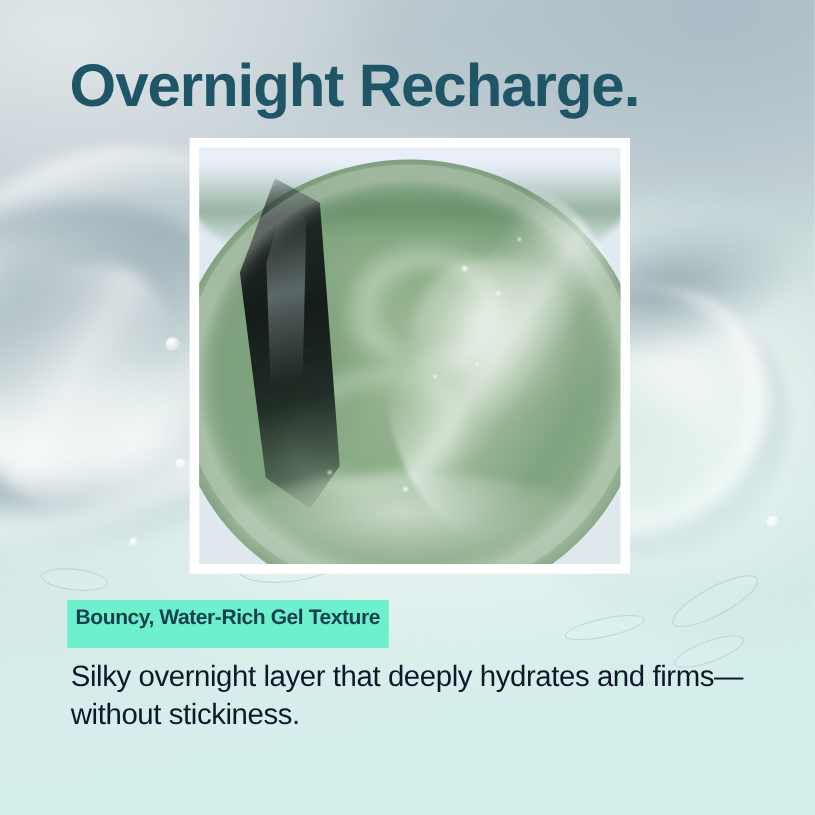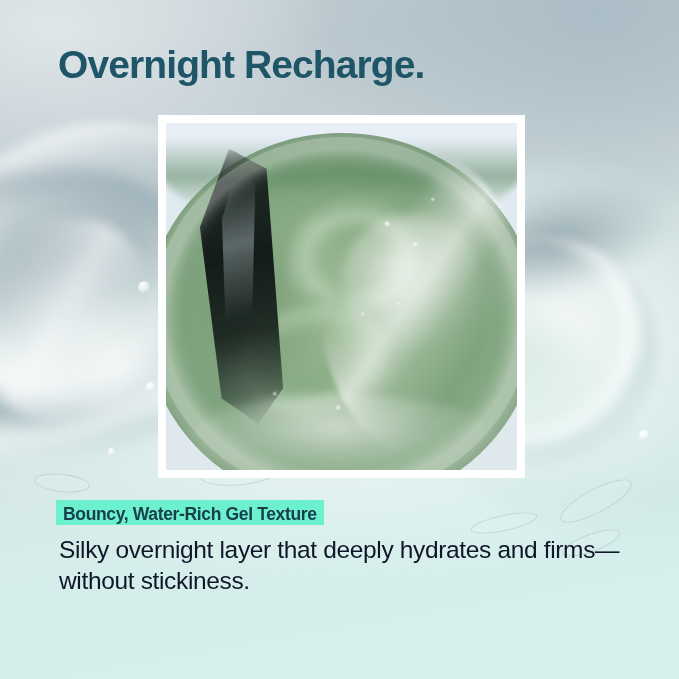--- a/index.html
+++ b/index.html
@@ -182,21 +182,21 @@
   .droplet.d3 { left: 108px; top: 448px; width: 7px;  height: 7px; }
   .droplet.d4 { left: 639px; top: 430px; width: 10px; height: 10px; }
 
   
   .headline {
     position: absolute;
     left: 58px;
     top: 44px;
     margin: 0;
     font-family: "Liberation Sans", sans-serif;
-    font-size: 39px;
+    font-size: 50px;
     font-weight: 700;
     letter-spacing: -0.9px;
     line-height: 1.1;
     color: #1e5567;
     white-space: nowrap;
   }
 
   
   .image-card {
     position: absolute;
@@ -383,21 +383,21 @@
     width: 590px;
   }
   .caption-highlight {
     display: inline-block;
     background: #6df0cd;
     color: #18404c;
     font-size: 17.5px;
     font-weight: 700;
     letter-spacing: -0.35px;
     line-height: 1.0;
-    padding: 6px 7px 1px 7px;
+    padding: 6px 7px 16px 7px;
   }
   .caption-body {
     margin: 9px 0 0 3px;
     font-size: 24.5px;
     font-weight: 400;
     line-height: 1.28;
     letter-spacing: -0.35px;
     color: #0f172a;
     max-width: 585px;
   }

